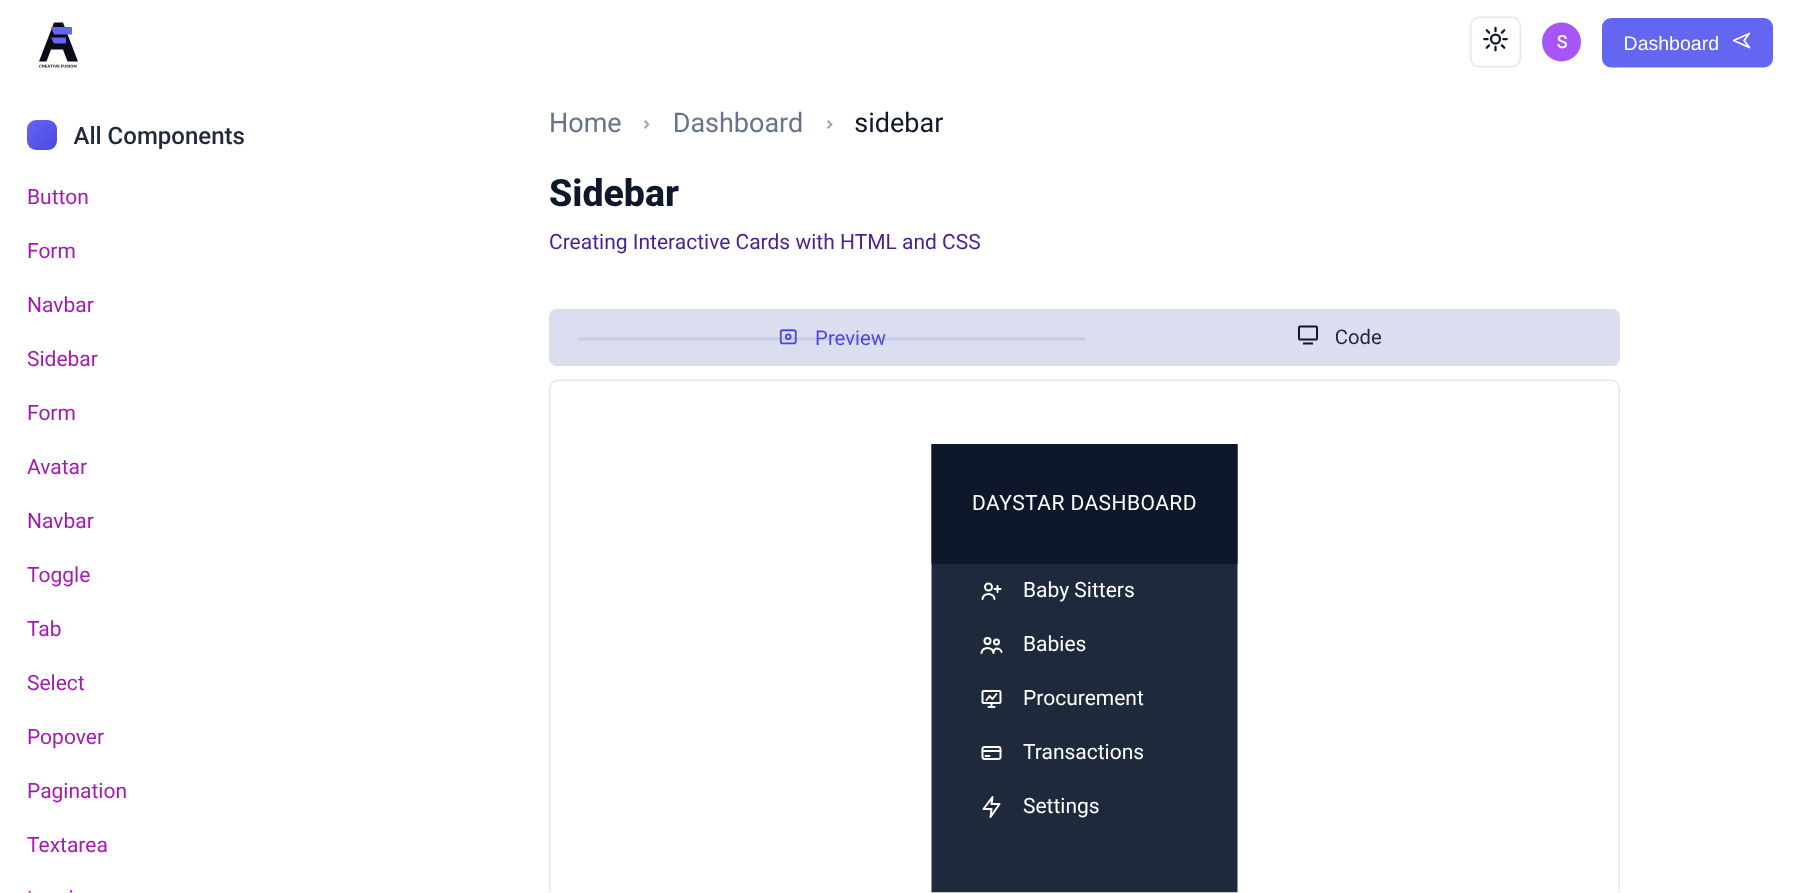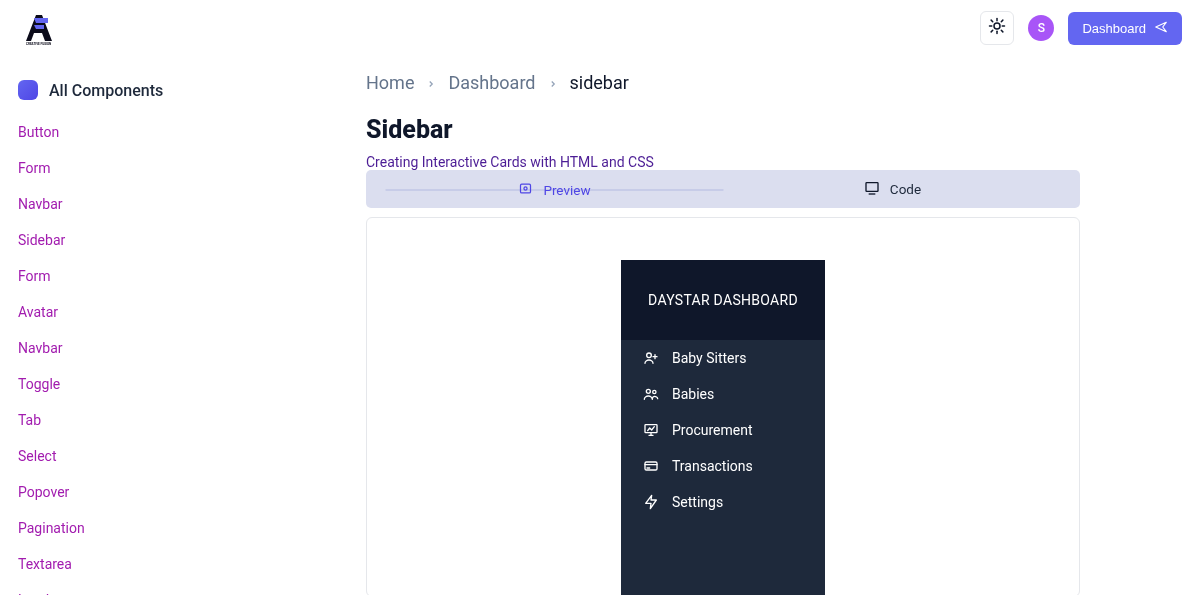--- a/index.html
+++ b/index.html
@@ -81,20 +81,21 @@
     font-size: 18px;
     color: #64748b;
     padding-top: 2px;
   }
   .breadcrumb .crumb { cursor: pointer; color: #64748b; }
   .breadcrumb .current { color: #0f172a; }
   .chevron { color: #94a3b8; }
   .page-title { font-size: 25px; font-weight: 800; color: #0f172a; margin-top: 22px; }
   .page-subtitle { font-size: 14px; color: #4c1d95; margin-top: 10px; }
   .tabs {
+    margin-top: 36px;
     background: #dbdeef;
     border-radius: 5px;
     padding: 19px;
     display: flex;
     height: 38px;
   }
   .tab {
     flex: 1;
     display: flex; align-items: center; justify-content: center; gap: 10px;
     font-size: 13.5px;
@@ -125,21 +126,21 @@
   }
   .demo-header {
     background: #0f172a;
     text-align: center;
     padding: 32px 8px;
     font-size: 14px;
     letter-spacing: .3px;
   }
   .demo-item {
     display: flex; align-items: center; gap: 13px;
-    padding: 10px 22px;
+    padding: 10px 32px;
   }
   .demo-item:first-of-type { padding-top: 18px; }
   .demo-icon { width: 16px; height: 16px; flex-shrink: 0; }
   .demo-icon svg { display: block; stroke: #fff; }
 </style>
 </head>
 <body>
 
 <div class="topbar">
   <div class="logo">

